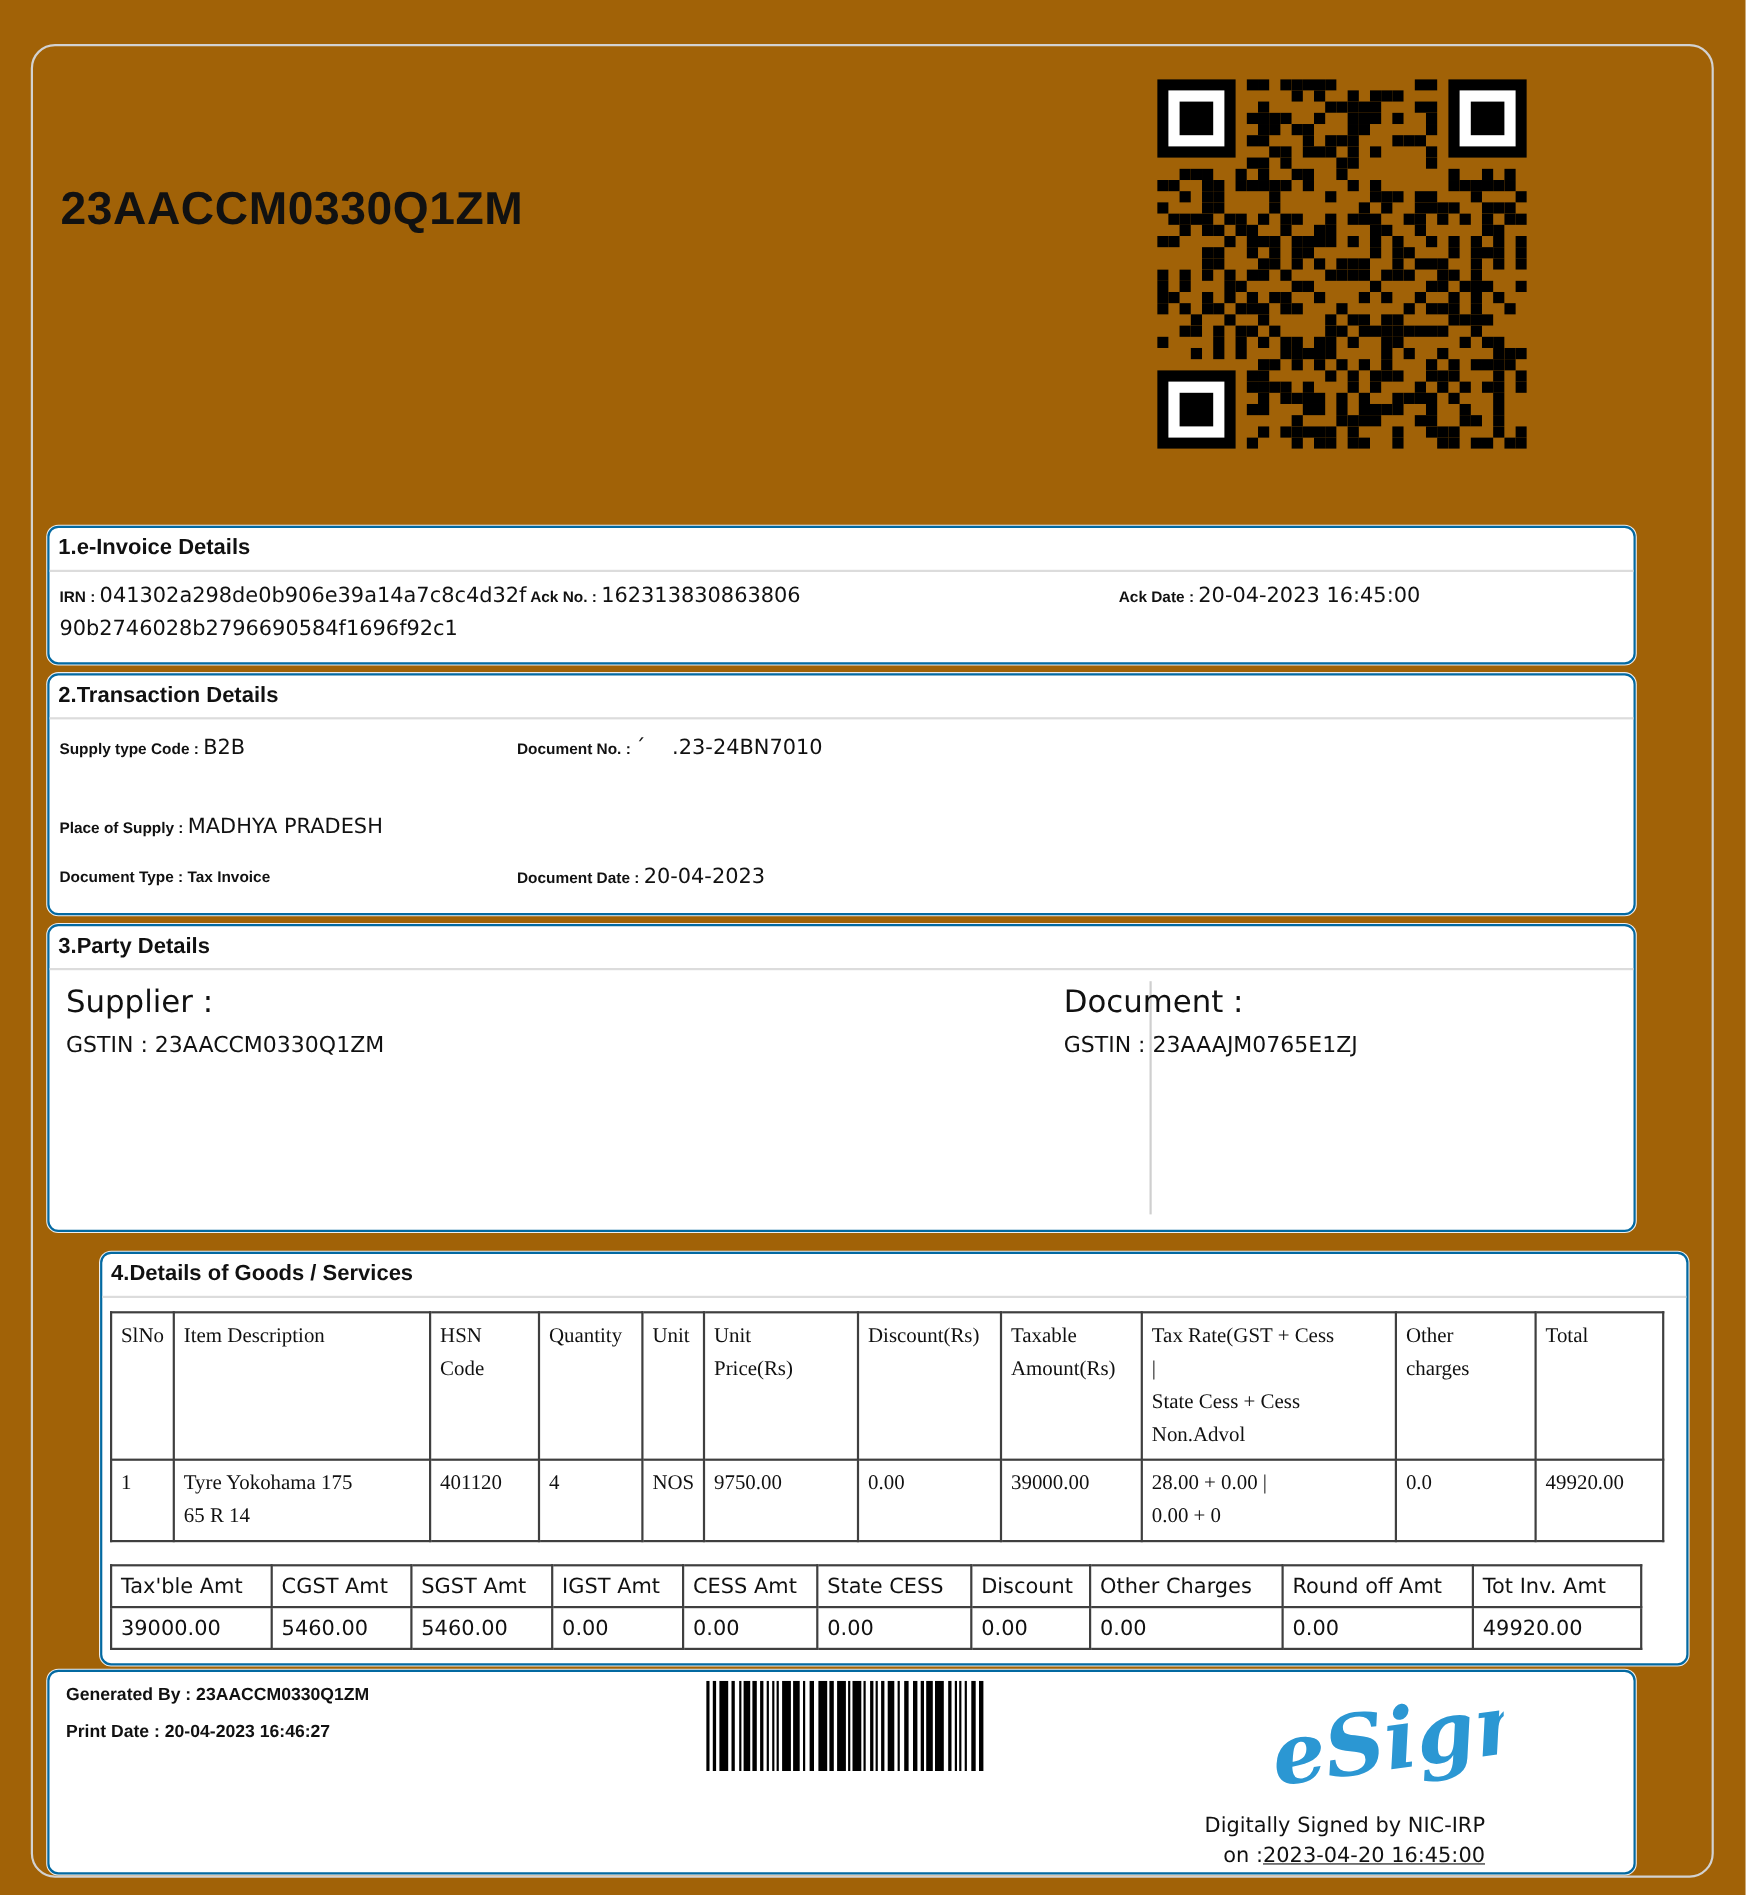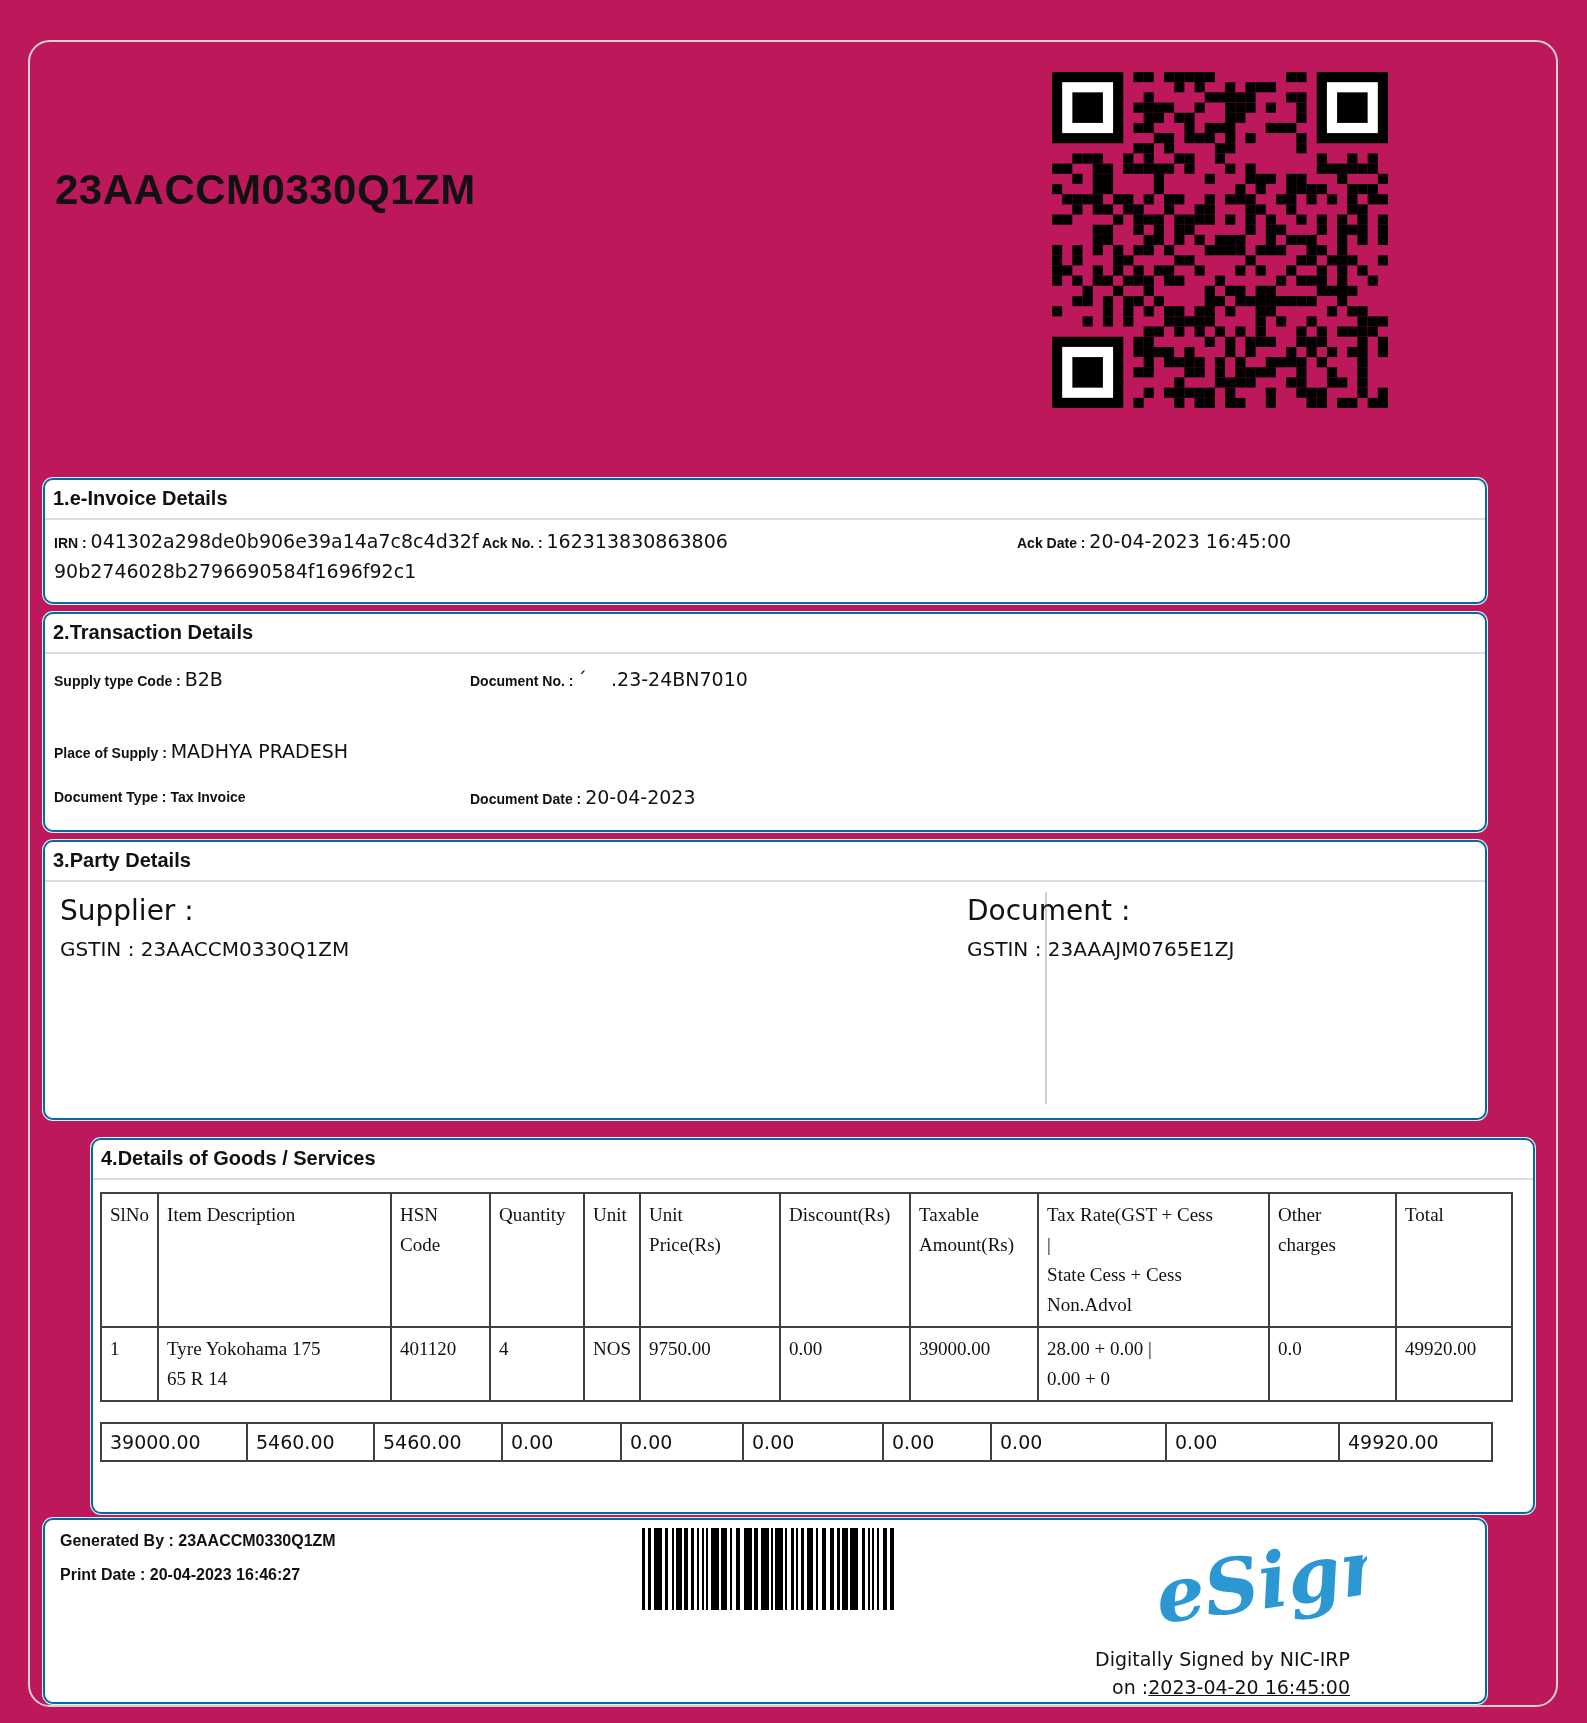--- a/index.html
+++ b/index.html
@@ -1,16 +1,16 @@
 <!DOCTYPE html>
 <html><head>
 <meta charset="utf-8">
 <style>
   html,body{margin:0;padding:0;background:#fff;}
-  #page{position:relative;width:1587px;height:1723px;background:#be185d;
+  #page{position:relative;width:1587px;height:1723px;background:#a16207;
         font-family:"Liberation Sans",sans-serif;color:#111;overflow:hidden;}
   #page-border{position:absolute;left:28px;top:40px;width:1526px;height:1663px;
         border:2px solid #d2d2d2;border-radius:22px;}
   #gstin-big{position:absolute;left:55px;top:166px;font-size:42px;font-weight:bold;
         letter-spacing:.5px;}
   #qr{position:absolute;left:1052px;top:72px;width:336px;height:336px;}
   .box{position:absolute;left:43px;width:1440px;border:2px solid #0369a1;
         border-radius:10px;background:#fff;box-shadow:0 0 0 1px #eee;}
   .box-title{position:absolute;left:8px;top:7px;font-weight:bold;font-size:20px;}
   .hdiv{position:absolute;left:0;right:0;top:38px;border-top:2px solid #dcdcdc;}
@@ -582,20 +582,32 @@
           <col style="width:128px">
         <col style="width:119px">
           <col style="width:122px">
           <col style="width:140px">
         <col style="width:108px">
           <col style="width:175px">
           <col style="width:173px">
         <col style="width:153px">
       </colgroup>
       <tbody>
+          <tr>
+        <th>Tax'ble Amt</th>
+        <th>CGST Amt</th>
+        <th>SGST Amt</th>
+        <th>IGST Amt</th>
+        <th>CESS Amt</th>
+        <th>State CESS</th>
+        <th>Discount</th>
+        <th>Other Charges</th>
+        <th>Round off Amt</th>
+        <th>Tot Inv. Amt</th>
+      </tr>
       <tr>
         <td>39000.00</td>
         <td>5460.00</td>
         <td>5460.00</td>
         <td>0.00</td>
         <td>0.00</td>
         <td>0.00</td>
         <td>0.00</td>
         <td>0.00</td>
         <td>0.00</td>

